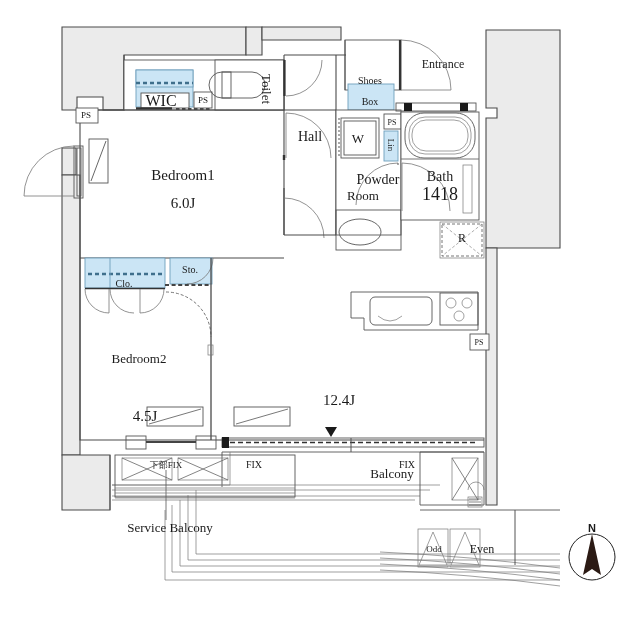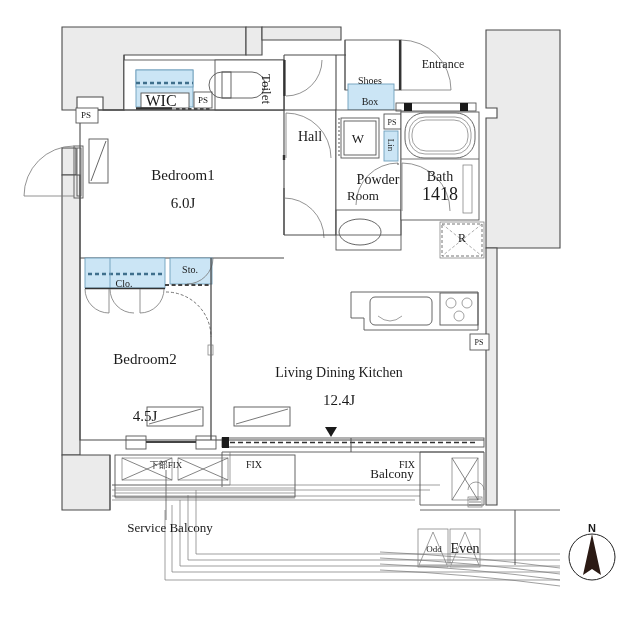--- a/index.html
+++ b/index.html
@@ -243,24 +243,23 @@
     <line x1="515" y1="510" x2="515" y2="565" stroke="#555" stroke-width="1"></line>
     <path class="thin" d="M420,510 L560,510"></path>
 
     <circle cx="592" cy="557" r="23" fill="#fff" stroke="#222" stroke-width="1"></circle>
     <polygon class="needle" points="592,534 601,575 592,569 583,575"></polygon>
   </svg>
 
   <div class="lbl ctr" style="left:183px;top:175px;font-size:15px;">Bedroom1</div>
   <div class="lbl ctr" style="left:183px;top:203px;font-size:15px;">6.0J</div>
 
-  <div class="lbl ctr" style="left:145px;top:359px;font-size:15px;">Bedroom2</div>
+  <div class="lbl ctr" style="left:139px;top:359px;font-size:13px;">Bedroom2</div>
   <div class="lbl ctr" style="left:145px;top:385px;font-size:15px;margin-top:31px;">4.5J</div>
 
-  <div class="lbl ctr" style="left:339px;top:373px;font-size:14px;">Living Dining Kitchen</div>
   <div class="lbl ctr" style="left:339px;top:400px;font-size:15px;">12.4J</div>
 
   <div class="lbl ctr" style="left:310px;top:137px;font-size:14px;">Hall</div>
   <div class="lbl ctr" style="left:397px;top:64px;font-size:12px;margin-left:46px;">Entrance</div>
 
   <div class="lbl ctr" style="left:372px;top:180px;font-size:14px;margin-left:6px;">Powder</div>
   <div class="lbl ctr" style="left:363px;top:196px;font-size:13px;">Room</div>
 
   <div class="lbl ctr" style="left:440px;top:177px;font-size:14px;">Bath</div>
   <div class="lbl ctr" style="left:440px;top:194px;font-size:18px;">1418</div>
@@ -284,17 +283,17 @@
   <div class="lbl ctr" style="left:190px;top:269px;font-size:10px;">Sto.</div>
 
   <div class="lbl ctr" style="left:360px;top:474px;font-size:13px;margin-left:32px;">Balcony</div>
   <div class="lbl ctr" style="left:170px;top:528px;font-size:13px;">Service Balcony</div>
 
   <div class="lbl ctr" style="left:254px;top:464px;font-size:10px;">FIX</div>
   <div class="lbl ctr" style="left:407px;top:464px;font-size:10px;">FIX</div>
   <div class="lbl ctr" style="left:166px;top:465px;font-size:9px;">下部FIX</div>
 
   <div class="lbl ctr" style="left:434px;top:549px;font-size:9px;">Odd</div>
-  <div class="lbl ctr" style="left:465px;top:549px;font-size:14px;text-align:center;">Even</div>
+  <div class="lbl ctr" style="left:482px;top:549px;font-size:12px;text-align:center;">Even</div>
 
   <div class="lbl ctr" style="left:592px;top:528px;font-size:11px;font-weight:bold;font-family:'Liberation Sans',sans-serif;">N</div>
 
 </div>
 
 </body></html>

